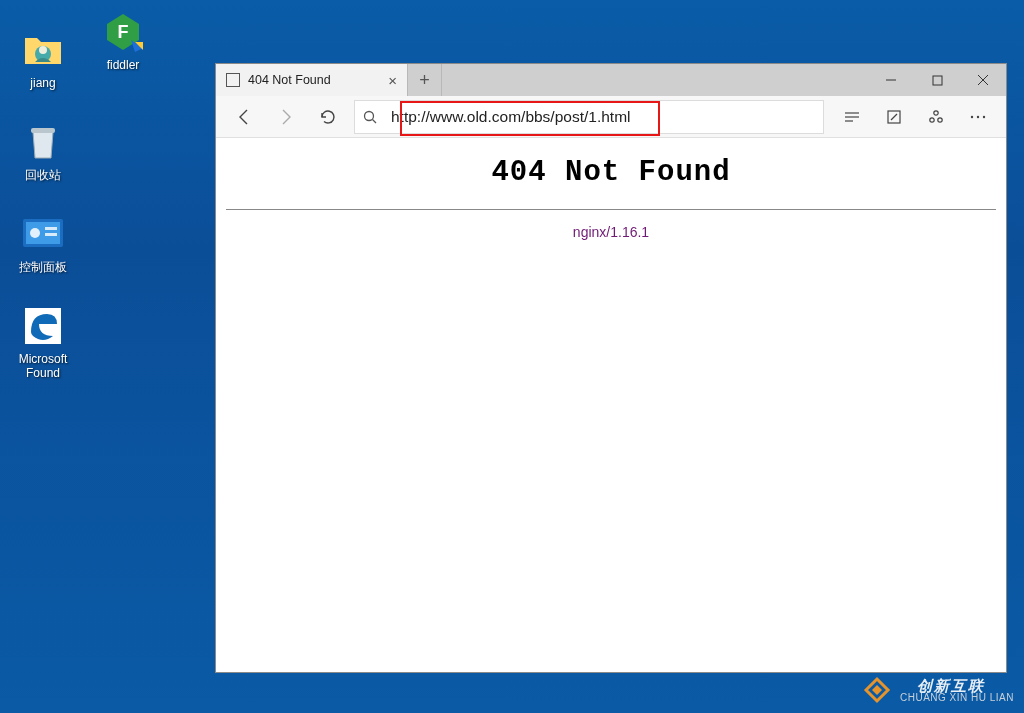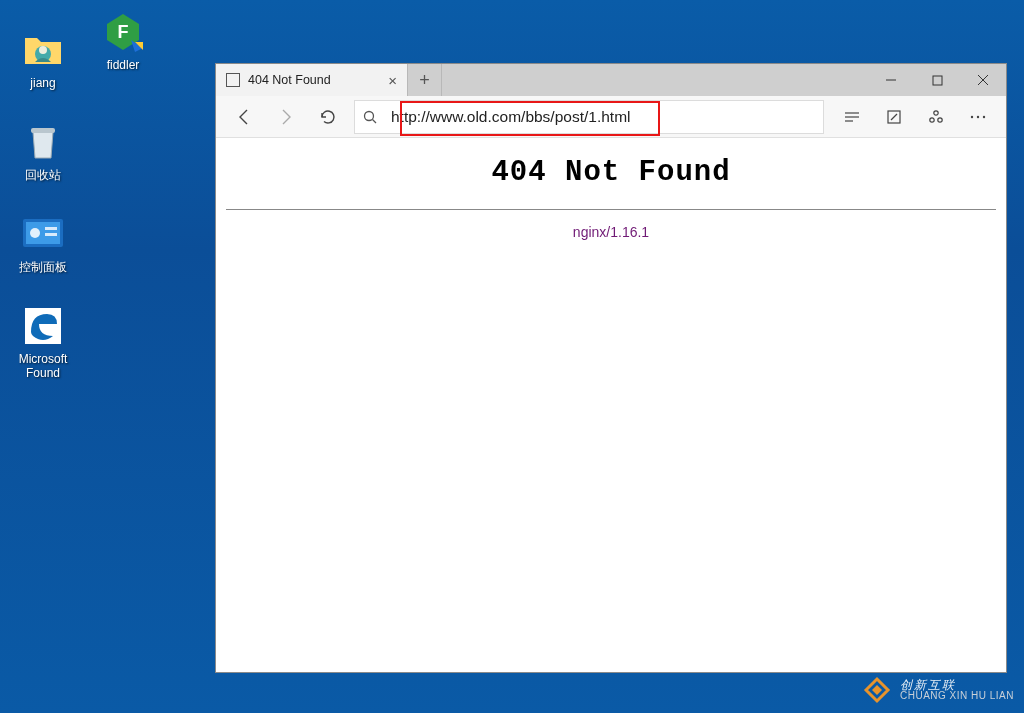--- a/index.html
+++ b/index.html
@@ -46,21 +46,21 @@
   .h404 { text-align: center; font-family: "Courier New", monospace; font-size: 29px; font-weight: bold; letter-spacing: 1px; margin-top: 6px; }
   .hr404 { border: none; border-top: 1px solid #888; margin: 20px 0 14px 0; }
   .srv { text-align: center; font-family: Liberation Sans, sans-serif; font-size: 14px; color: #701a75; }
 
   .watermark {
     position: absolute; right: 10px; bottom: 8px; display: flex; align-items: center; gap: 8px;
     color: #fff; opacity: 0.9;
   }
   .wm-logo { width: 30px; height: 30px; }
   .wm-text { display: flex; flex-direction: column; line-height: 1; }
-  .wm-text .cn { font-size: 12px; font-weight: normal; letter-spacing: 2px; font-style: italic; }
+  .wm-text .cn { font-size: 15px; font-weight: bold; letter-spacing: 2px; font-style: italic; margin-left: 17px; }
   .wm-text .en { font-size: 10px; letter-spacing: 0.5px; color: #ddd; }
 </style>
 </head>
 <body>
 
 <div class="desktop">
 
   <div class="desktop-icons">
     <div class="di">
       <div class="ic">

